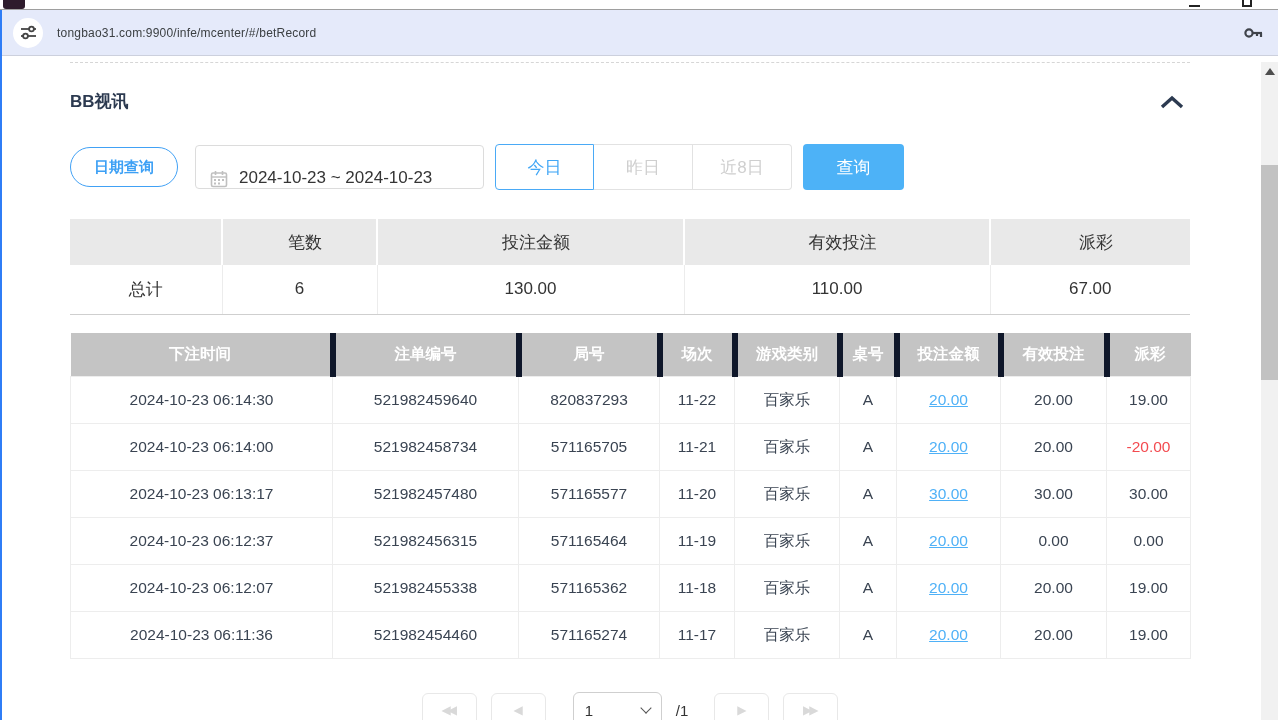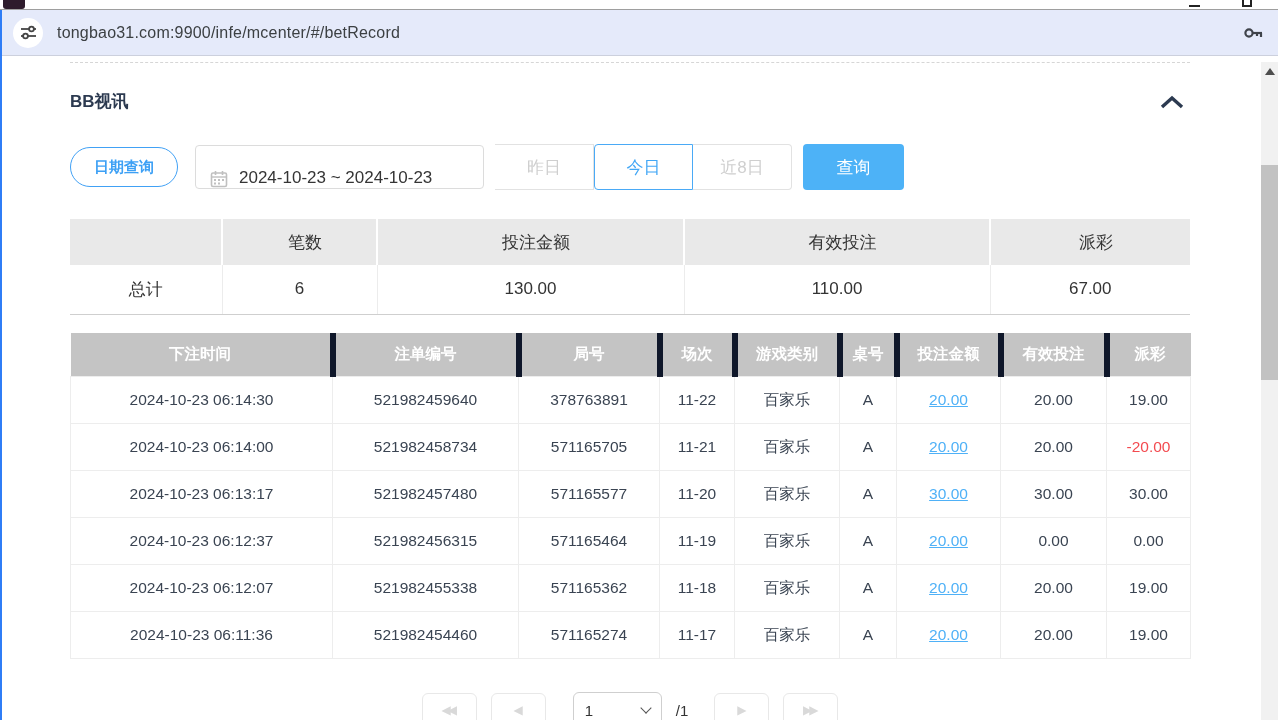--- a/index.html
+++ b/index.html
@@ -13,21 +13,21 @@
     position:relative; overflow:hidden; }
   .favicon { position:absolute; left:3px; top:-5px; width:22px; height:14px;
     background:#2e1b2c; border-radius:3px; }
   .win-min { position:absolute; right:78px; top:5px; width:11px; height:2px; background:#222; }
   .win-max { position:absolute; right:26px; top:-4px; width:10px; height:11px;
     border:2px solid #222; background:#fff; }
   .addressbar { height:46px; background:#e5eafa; border-bottom:1px solid #ccd0dd;
     display:flex; align-items:center; padding:0 13px; }
   .tune-circle { width:30px; height:30px; border-radius:50%; background:#fff;
     display:flex; align-items:center; justify-content:center; margin-right:14px; flex:0 0 auto; }
-  .url-text { font-size:16px; color:#3c4043; letter-spacing:0.2px; }
+  .url-text { font-size:12px; color:#3c4043; letter-spacing:0.2px; }
   .key-wrap { margin-left:auto; display:flex; align-items:center; }
 
   
   .page { position:relative; height:662px; background:#fff; }
   .scrollbar { position:absolute; right:0; top:0; bottom:0; width:17px; background:#f1f1f1; }
   .sb-arrow { width:0; height:0; border-left:5px solid transparent; border-right:5px solid transparent;
     border-bottom:7px solid #4d4d4d; margin:6px auto 0; }
   .sb-thumb { position:absolute; top:103px; left:0; width:17px; height:215px; background:#c2c2c2; }
 
   .content { margin-left:70px; width:1120px; }
@@ -147,22 +147,22 @@
             <rect x="4" y="9" width="2" height="2" fill="#c0c0c0"></rect>
             <rect x="8" y="9" width="2" height="2" fill="#c0c0c0"></rect>
             <rect x="12" y="9" width="2" height="2" fill="#c0c0c0"></rect>
             <rect x="4" y="12.5" width="2" height="2" fill="#c0c0c0"></rect>
             <rect x="8" y="12.5" width="2" height="2" fill="#c0c0c0"></rect>
           </svg>
         </span>
         <span>2024-10-23 ~ 2024-10-23</span>
       </div>
       <div class="seg-group">
+        <div class="seg seg-today">今日</div>
         <div class="seg seg-mid">昨日</div>
-        <div class="seg seg-today">今日</div>
         <div class="seg seg-last">近8日</div>
       </div>
       <button class="query-btn">查询</button>
     </div>
 
     <table class="summary-table">
       <colgroup>
           <col style="width:152px">
           <col style="width:155px">
           <col style="width:307px">
@@ -211,21 +211,21 @@
           <th>桌号</th>
           <th>投注金额</th>
           <th>有效投注</th>
           <th>派彩</th>
         </tr>
       </thead>
       <tbody>
         <tr>
           <td>2024-10-23 06:14:30</td>
           <td>521982459640</td>
-          <td>378763891</td>
+          <td>820837293</td>
           <td>11-22</td>
           <td>百家乐</td>
           <td>A</td>
           <td><a class="bet-link">20.00</a></td>
           <td>20.00</td>
           <td>19.00</td>
         </tr>
         <tr>
           <td>2024-10-23 06:14:00</td>
           <td>521982458734</td>

